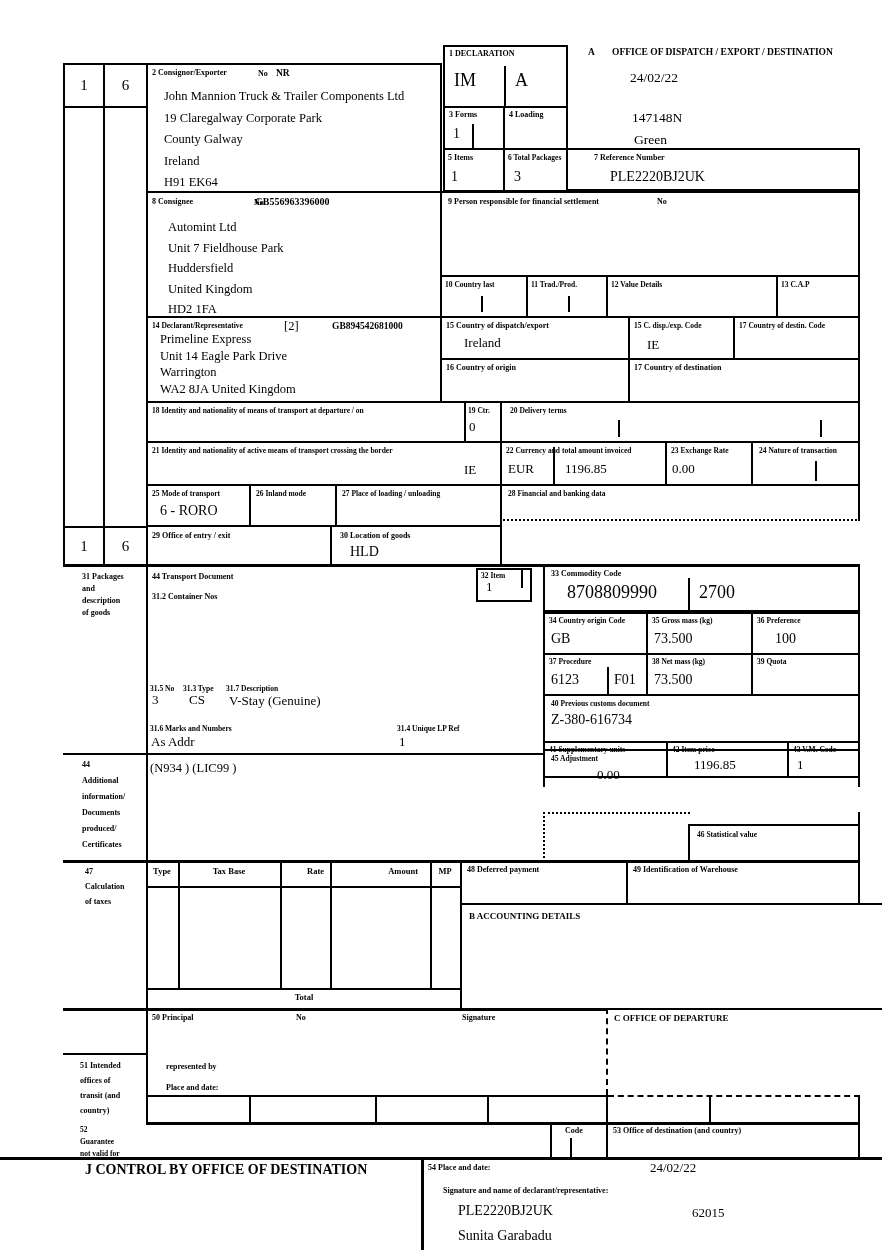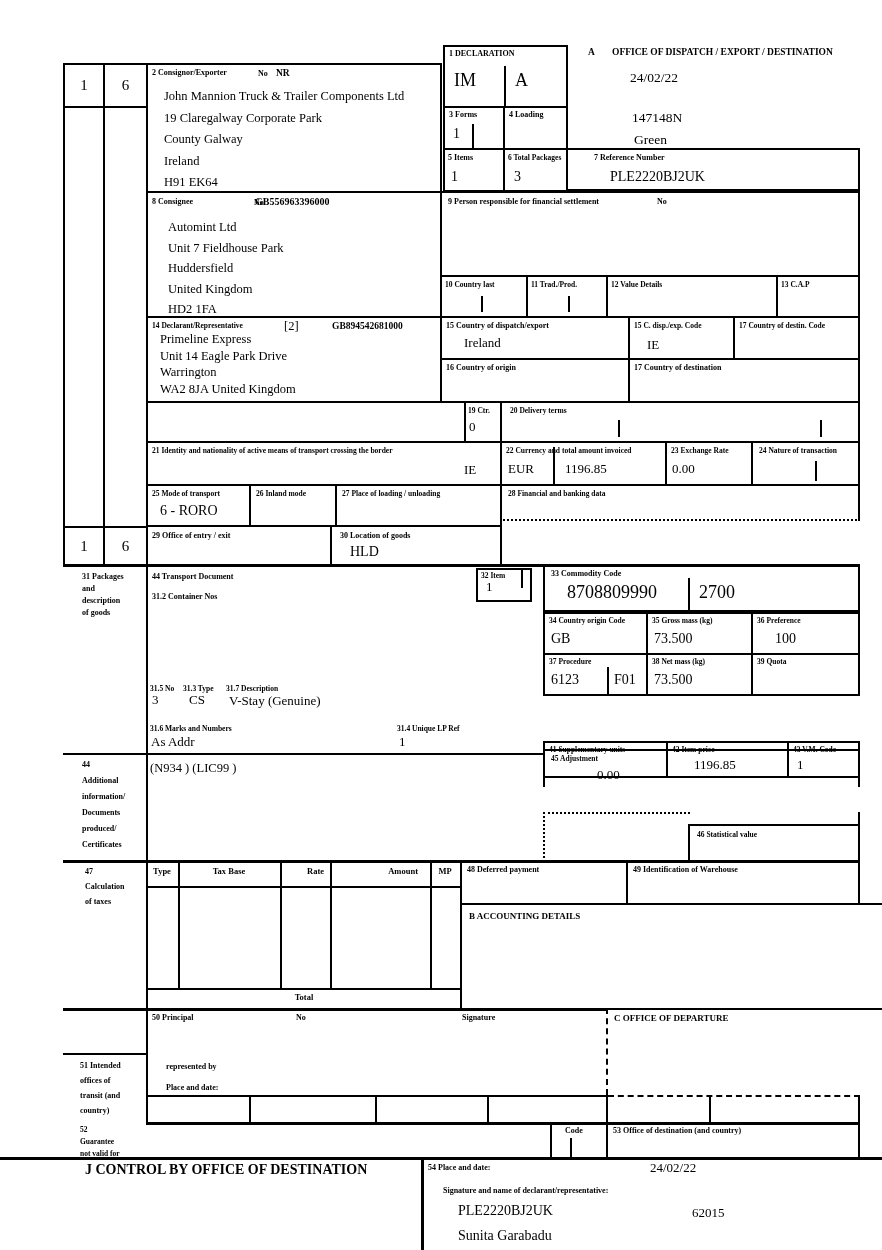--- a/index.html
+++ b/index.html
@@ -146,20 +146,23 @@
   <div class="box" style="left:733px;top:316px;width:127px;height:44px">
     <div class="lbl lbl7" style="left:4px;top:3px">17 Country of destin. Code</div>
   </div>
   <div class="box" style="left:440px;top:358px;width:190px;height:45px">
     <div class="lbl" style="left:4px;top:3px">16 Country of origin</div>
   </div>
   <div class="box" style="left:628px;top:358px;width:232px;height:45px">
     <div class="lbl" style="left:4px;top:3px">17 Country of destination</div>
   </div>
 
+  <div class="box" style="left:146px;top:401px;width:320px;height:42px">
+    <div class="lbl lbl7" style="left:4px;top:3px">18 Identity and nationality of means of transport at departure / on</div>
+  </div>
   <div class="box" style="left:464px;top:401px;width:38px;height:42px">
     <div class="lbl lbl7" style="left:2px;top:3px">19 Ctr.</div>
     <div class="val" style="left:3px;top:17px">0</div>
   </div>
   <div class="box" style="left:500px;top:401px;width:360px;height:42px">
     <div class="lbl lbl7" style="left:8px;top:3px">20 Delivery terms</div>
   </div>
   <div class="vl" style="left:618px;top:420px;height:17px"></div>
   <div class="vl" style="left:820px;top:420px;height:17px"></div>
 
@@ -259,20 +262,24 @@
   <div class="val" style="left:152px;top:693px">3</div>
   <div class="lbl lbl7" style="left:183px;top:684px">31.3 Type</div>
   <div class="val" style="left:189px;top:693px">CS</div>
   <div class="lbl lbl7" style="left:226px;top:684px">31.7 Description</div>
   <div class="val" style="left:229px;top:694px">V-Stay (Genuine)</div>
   <div class="lbl lbl7" style="left:150px;top:724px">31.6 Marks and Numbers</div>
   <div class="val" style="left:151px;top:735px">As Addr</div>
   <div class="lbl lbl7" style="left:397px;top:724px">31.4 Unique LP Ref</div>
   <div class="val" style="left:399px;top:735px">1</div>
 
+  <div class="box" style="left:543px;top:694px;width:317px;height:49px">
+    <div class="lbl lbl7" style="left:6px;top:3px">40 Previous customs document</div>
+    <div class="val v14" style="left:6px;top:16px">Z-380-616734</div>
+  </div>
 
   <div class="box" style="left:543px;top:741px;width:125px;height:37px">
     <div class="lbl lbl7" style="left:4px;top:2px">41 Supplementary units</div>
   </div>
   <div class="box" style="left:666px;top:741px;width:123px;height:37px">
     <div class="lbl lbl7" style="left:4px;top:2px">42 Item price</div>
     <div class="val" style="left:26px;top:15px">1196.85</div>
   </div>
   <div class="box" style="left:787px;top:741px;width:73px;height:37px">
     <div class="lbl lbl7" style="left:4px;top:2px">43 V.M. Code</div>

